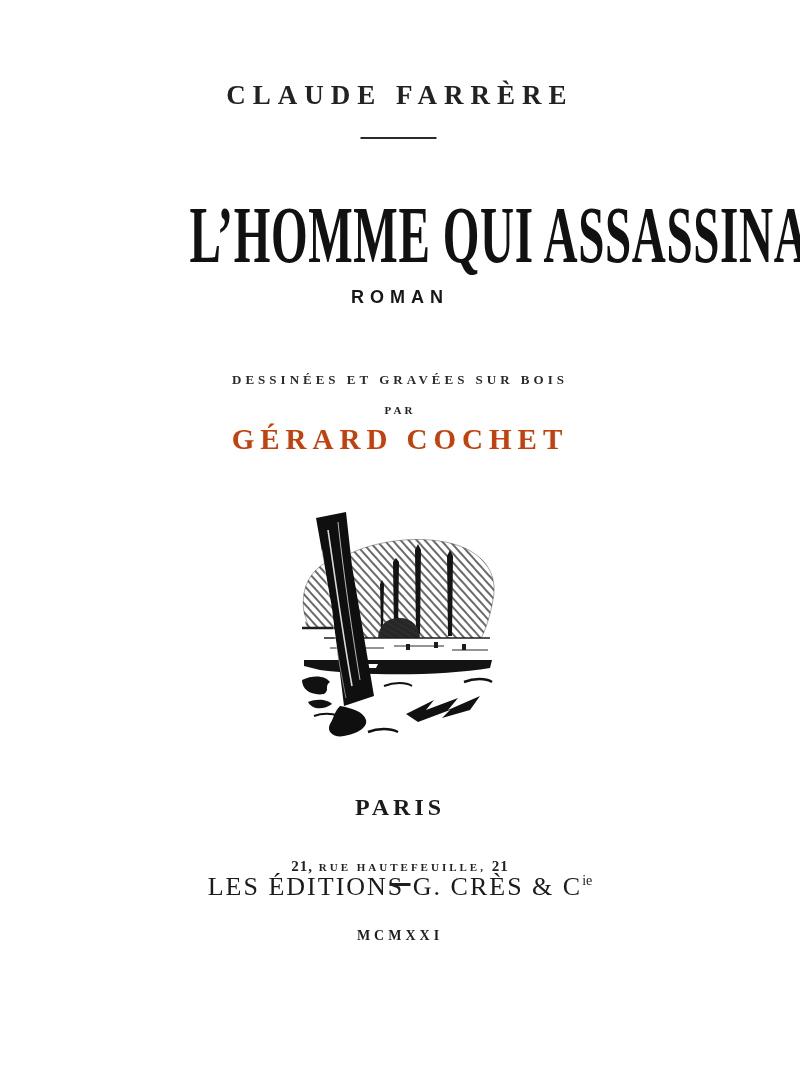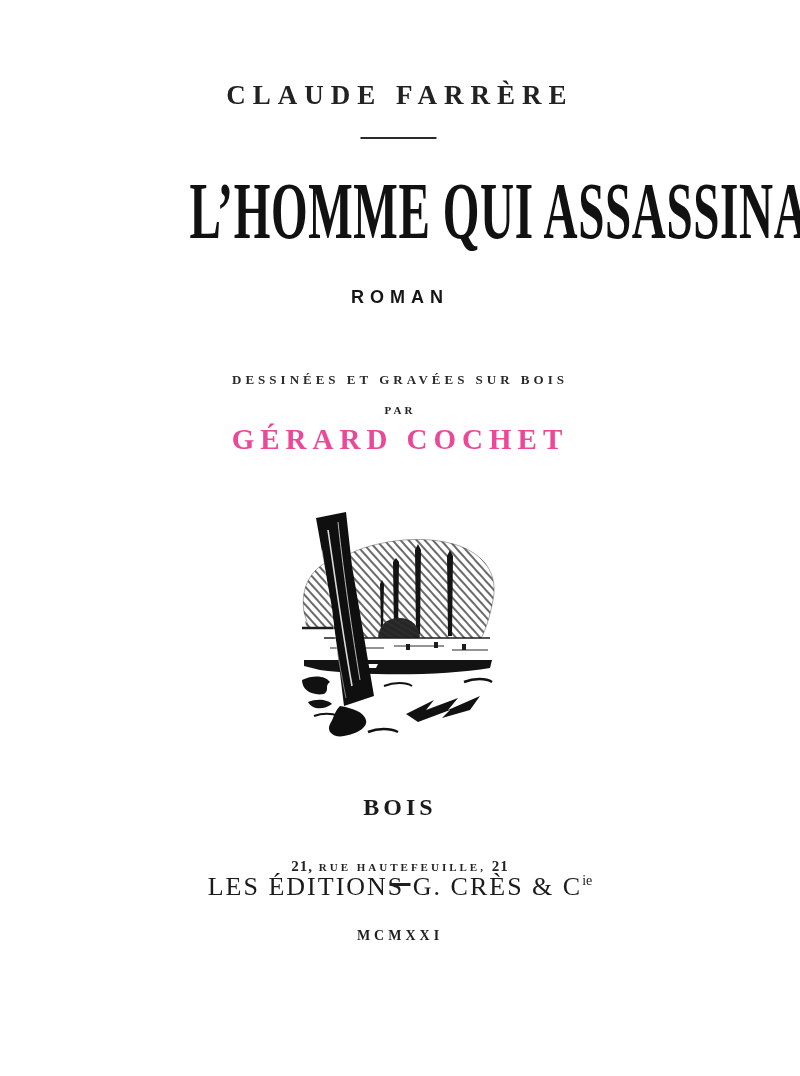--- a/index.html
+++ b/index.html
@@ -33,21 +33,21 @@
   .rule-author {
     position: absolute;
     top: 137px;
     left: 50%;
     transform: translateX(-52%);
     width: 76px;
     height: 2px;
     background: #2a2a2a;
   }
   .book-title {
-    top: 166px;
+    top: 190px;
     font-size: 76px;
     font-weight: bold;
     color: #111;
     letter-spacing: 1px;
   }
   .book-title .squeeze {
     display: inline-block;
     transform: scale(0.62, 1.05);
     transform-origin: center top;
   }
@@ -78,21 +78,21 @@
     font-size: 11px;
     font-weight: bold;
     letter-spacing: 3px;
     color: #222;
   }
   .illustrator {
     top: 423px;
     font-size: 29px;
     font-weight: bold;
     letter-spacing: 6px;
-    color: #ec4899;
+    color: #c2410c;
   }
   .artwork {
     position: absolute;
     top: 510px;
     left: 50%;
     transform: translateX(-50%);
   }
   .city {
     top: 794px;
     font-size: 24px;
@@ -209,21 +209,21 @@
       <path d="M8,170 C20,164 32,166 36,172 C30,176 36,180 30,184 C18,186 8,180 8,170 Z" fill="#111"></path>
       <path d="M14,192 C24,188 34,190 38,194 C30,200 18,200 14,192 Z" fill="#111"></path>
       <path d="M112,204 L140,190 L132,200 L164,188 L154,200 L186,186 L176,200 L148,208 L156,200 L124,212 Z" fill="#111"></path>
       <path d="M170,172 C180,168 192,168 198,172" stroke="#111" stroke-width="2.5" fill="none"></path>
       <path d="M90,176 C100,172 112,172 118,176" stroke="#111" stroke-width="2" fill="none"></path>
       <path d="M20,206 C28,203 38,203 44,206" stroke="#111" stroke-width="2" fill="none"></path>
       <path d="M74,222 C84,218 96,218 104,222" stroke="#111" stroke-width="2.5" fill="none"></path>
     </svg>
   </div>
 
-  <div class="line city">BOIS</div>
+  <div class="line city">PARIS</div>
 
   <div class="line publisher">
     <span>LES ÉDITIONS G. CRÈS &amp; C</span><sup>ie</sup>
   </div>
 
   <div class="line address">
     <span class="num">21,</span>
     <span>RUE HAUTEFEUILLE,</span>
     <span class="num">21</span>
   </div>

